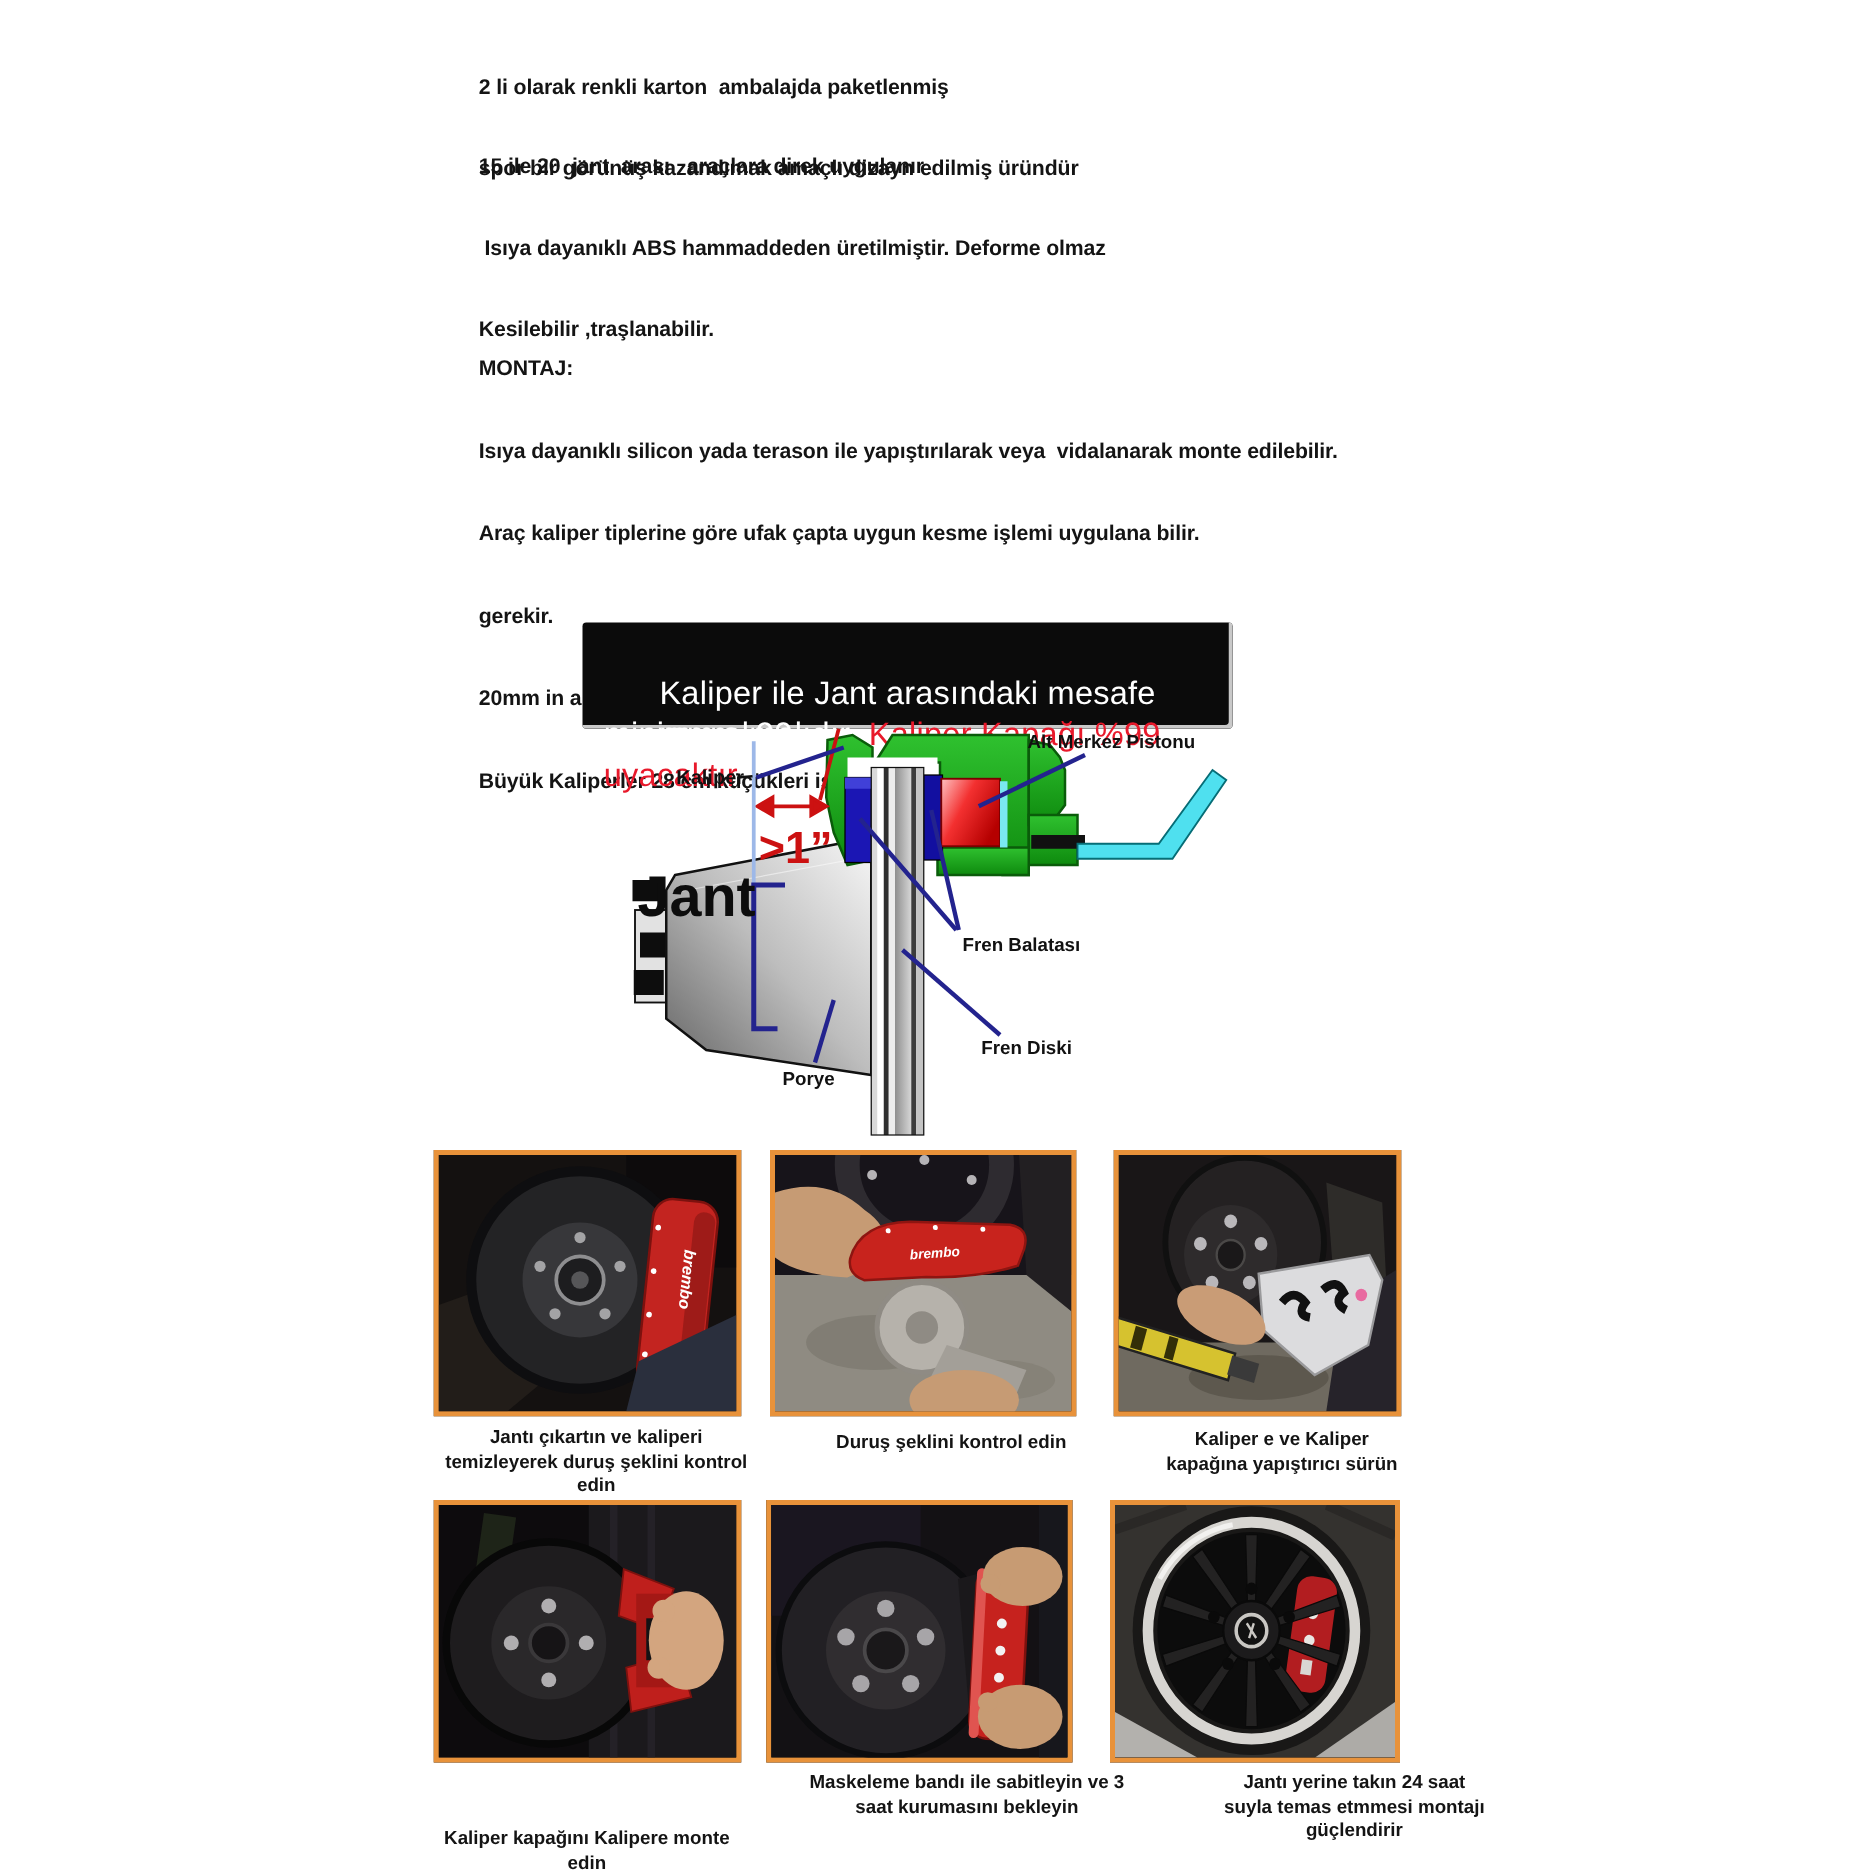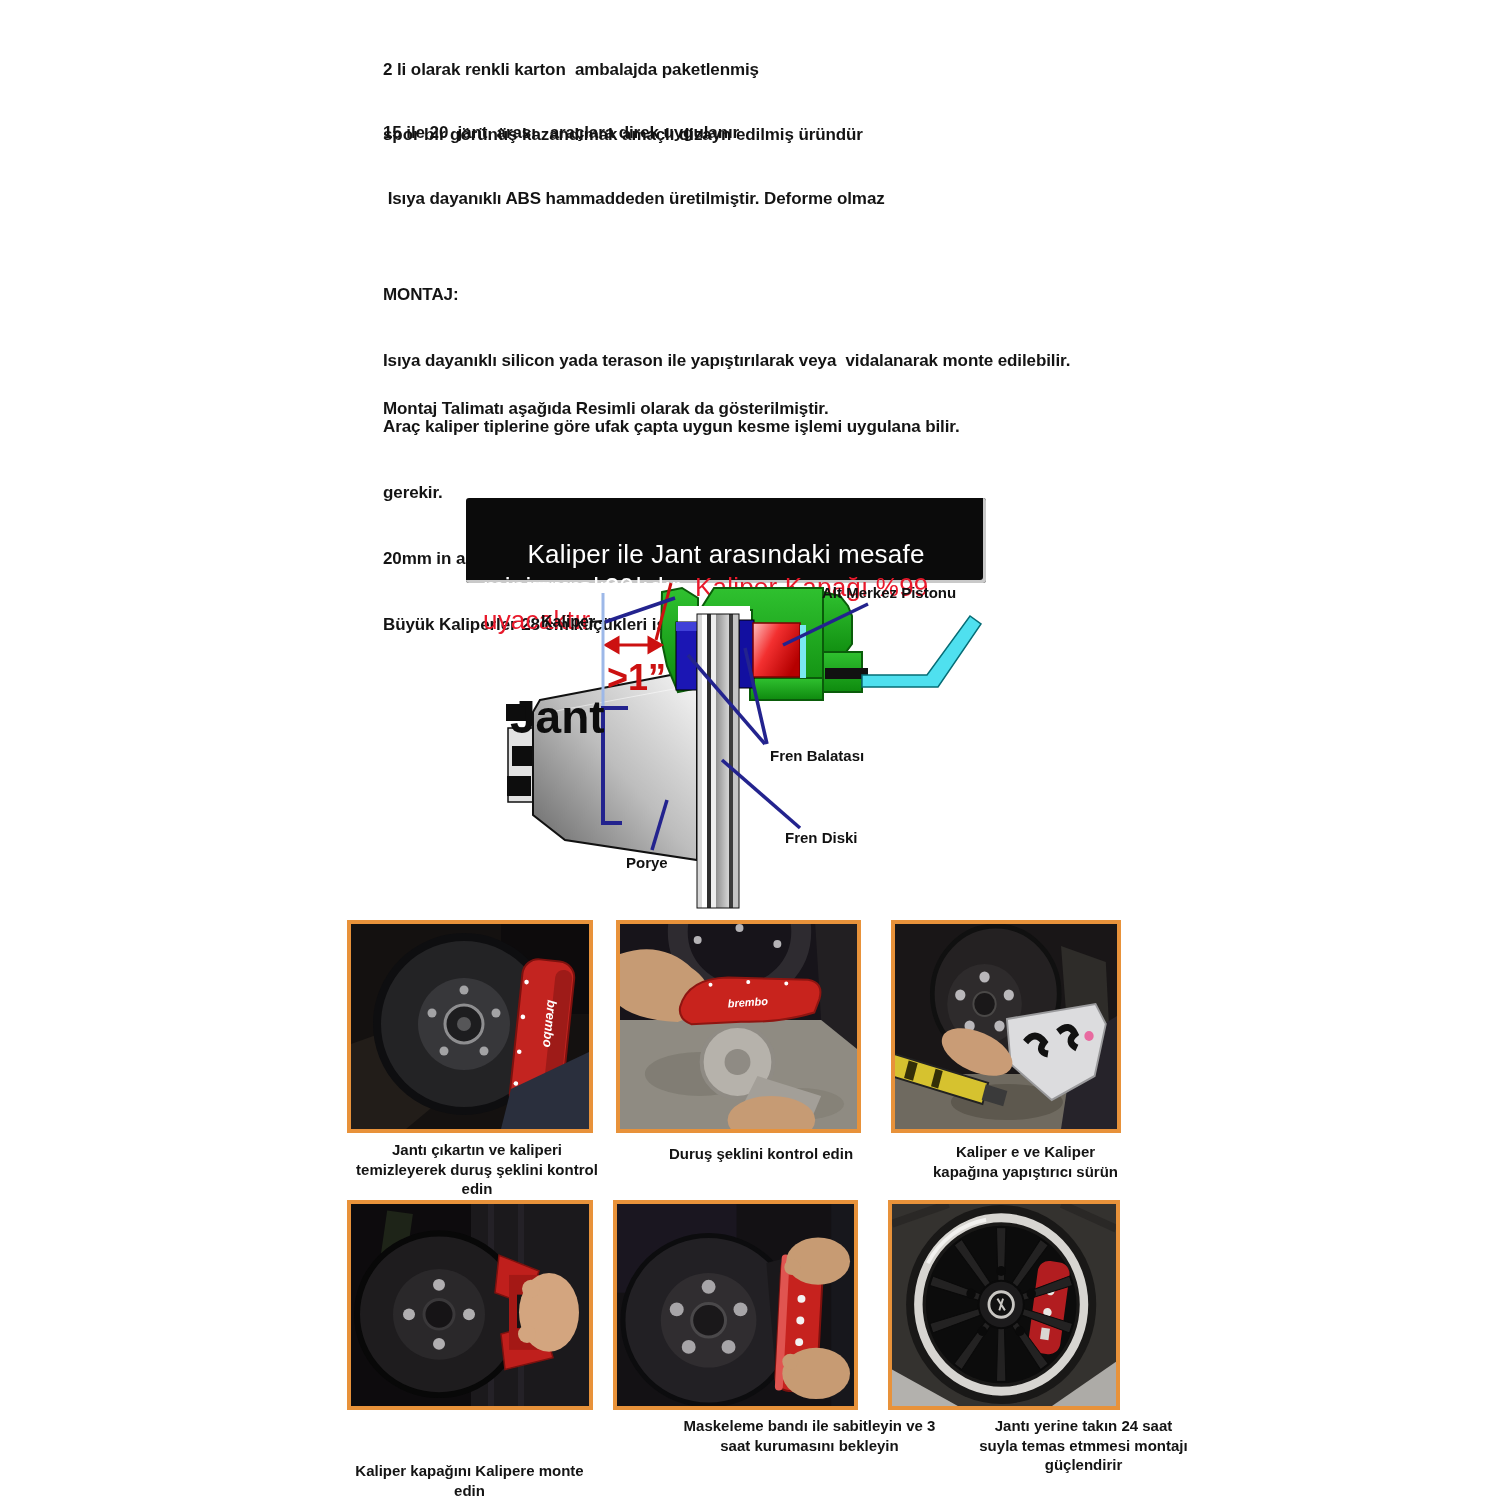--- a/index.html
+++ b/index.html
@@ -19,32 +19,32 @@
 </style>
 </head>
 <body>
 
 <div class="page">
 
   <div class="abs txtblock" style="left:383px;top:16px;width:620px;">
     <div>2 li olarak renkli karton  ambalajda paketlenmiş</div>
     <div>spor bir görünüş kazandımak amaçlı dizayn edilmiş üründür</div>
     <div> Isıya dayanıklı ABS hammaddeden üretilmiştir. Deforme olmaz</div>
+    <div>Kesilebilir ,traşlanabilir.</div>
   </div>
   <div class="abs txtblock" style="left:383px;top:122px;width:620px;">15 ile 20  jant  arası   araçlara direk uygulanır</div>
 
   <div class="abs txtblock" style="left:383px;top:240px;width:800px;line-height:22px;">
     <div>MONTAJ:</div>
     <div>Isıya dayanıklı silicon yada terason ile yapıştırılarak veya  vidalanarak monte edilebilir.</div>
     <div>Araç kaliper tiplerine göre ufak çapta uygun kesme işlemi uygulana bilir.</div>
     <div>gerekir.</div>
     <div>20mm in altındaki mesafelerde , Flanş takarak çözebilirsiniz.</div>
     <div>Büyük Kaliperler 28 cm küçükleri ise 23,5 cm dir.</div>
   </div>
-  <div class="abs txtblock" style="left:383px;top:398px;width:800px;">Montaj Talimatı aşağıda Resimli olarak da gösterilmiştir.</div>
 
   <div class="abs banner" style="left:466px;top:498px;width:520px;height:85px;">
     <div class="banner-line abs" style="left:17px;top:7px;">
       <span class="w">Kaliper ile Jant arasındaki mesafe minimum  20</span>
     </div>
     <div class="banner-line abs" style="left:17px;top:40px;">
       <span class="w">mm olmalıdır  </span><span class="r">Kaliper Kapağı %99 uyacaktır</span>
     </div>
   </div>
 
@@ -326,16 +326,16 @@
       <circle cx="116" cy="102" r="24" fill="#1c1b1c" stroke="#0a0a0a" stroke-width="2"></circle>
       <circle cx="116" cy="102" r="13" fill="#111" stroke="#c9c7c3" stroke-width="3"></circle>
       <path d="M112,96 L120,108 M118,96 L114,108" stroke="#c9c7c3" stroke-width="2"></path>
     </svg>
   </figure>
 
   <div class="caption" style="left:352px;top:1140px;width:250px;">Jantı çıkartın ve kaliperi temizleyerek duruş şeklini kontrol edin</div>
   <div class="caption" style="left:646px;top:1144px;width:230px;">Duruş şeklini kontrol edin</div>
   <div class="caption" style="left:928px;top:1142px;width:195px;">Kaliper e ve Kaliper kapağına yapıştırıcı sürün</div>
   <div class="caption" style="left:352px;top:1461px;width:235px;">Kaliper kapağını Kalipere monte edin</div>
-  <div class="caption" style="left:646px;top:1416px;width:255px;margin-left:36px;">Maskeleme bandı ile sabitleyin ve 3 saat kurumasını bekleyin</div>
+  <div class="caption" style="left:646px;top:1416px;width:255px;">Maskeleme bandı ile sabitleyin ve 3 saat kurumasını bekleyin</div>
   <div class="caption" style="left:928px;top:1416px;width:215px;margin-left:48px;">Jantı yerine takın 24 saat suyla temas etmmesi montajı güçlendirir</div>
 
 </div>
 
 </body></html>

